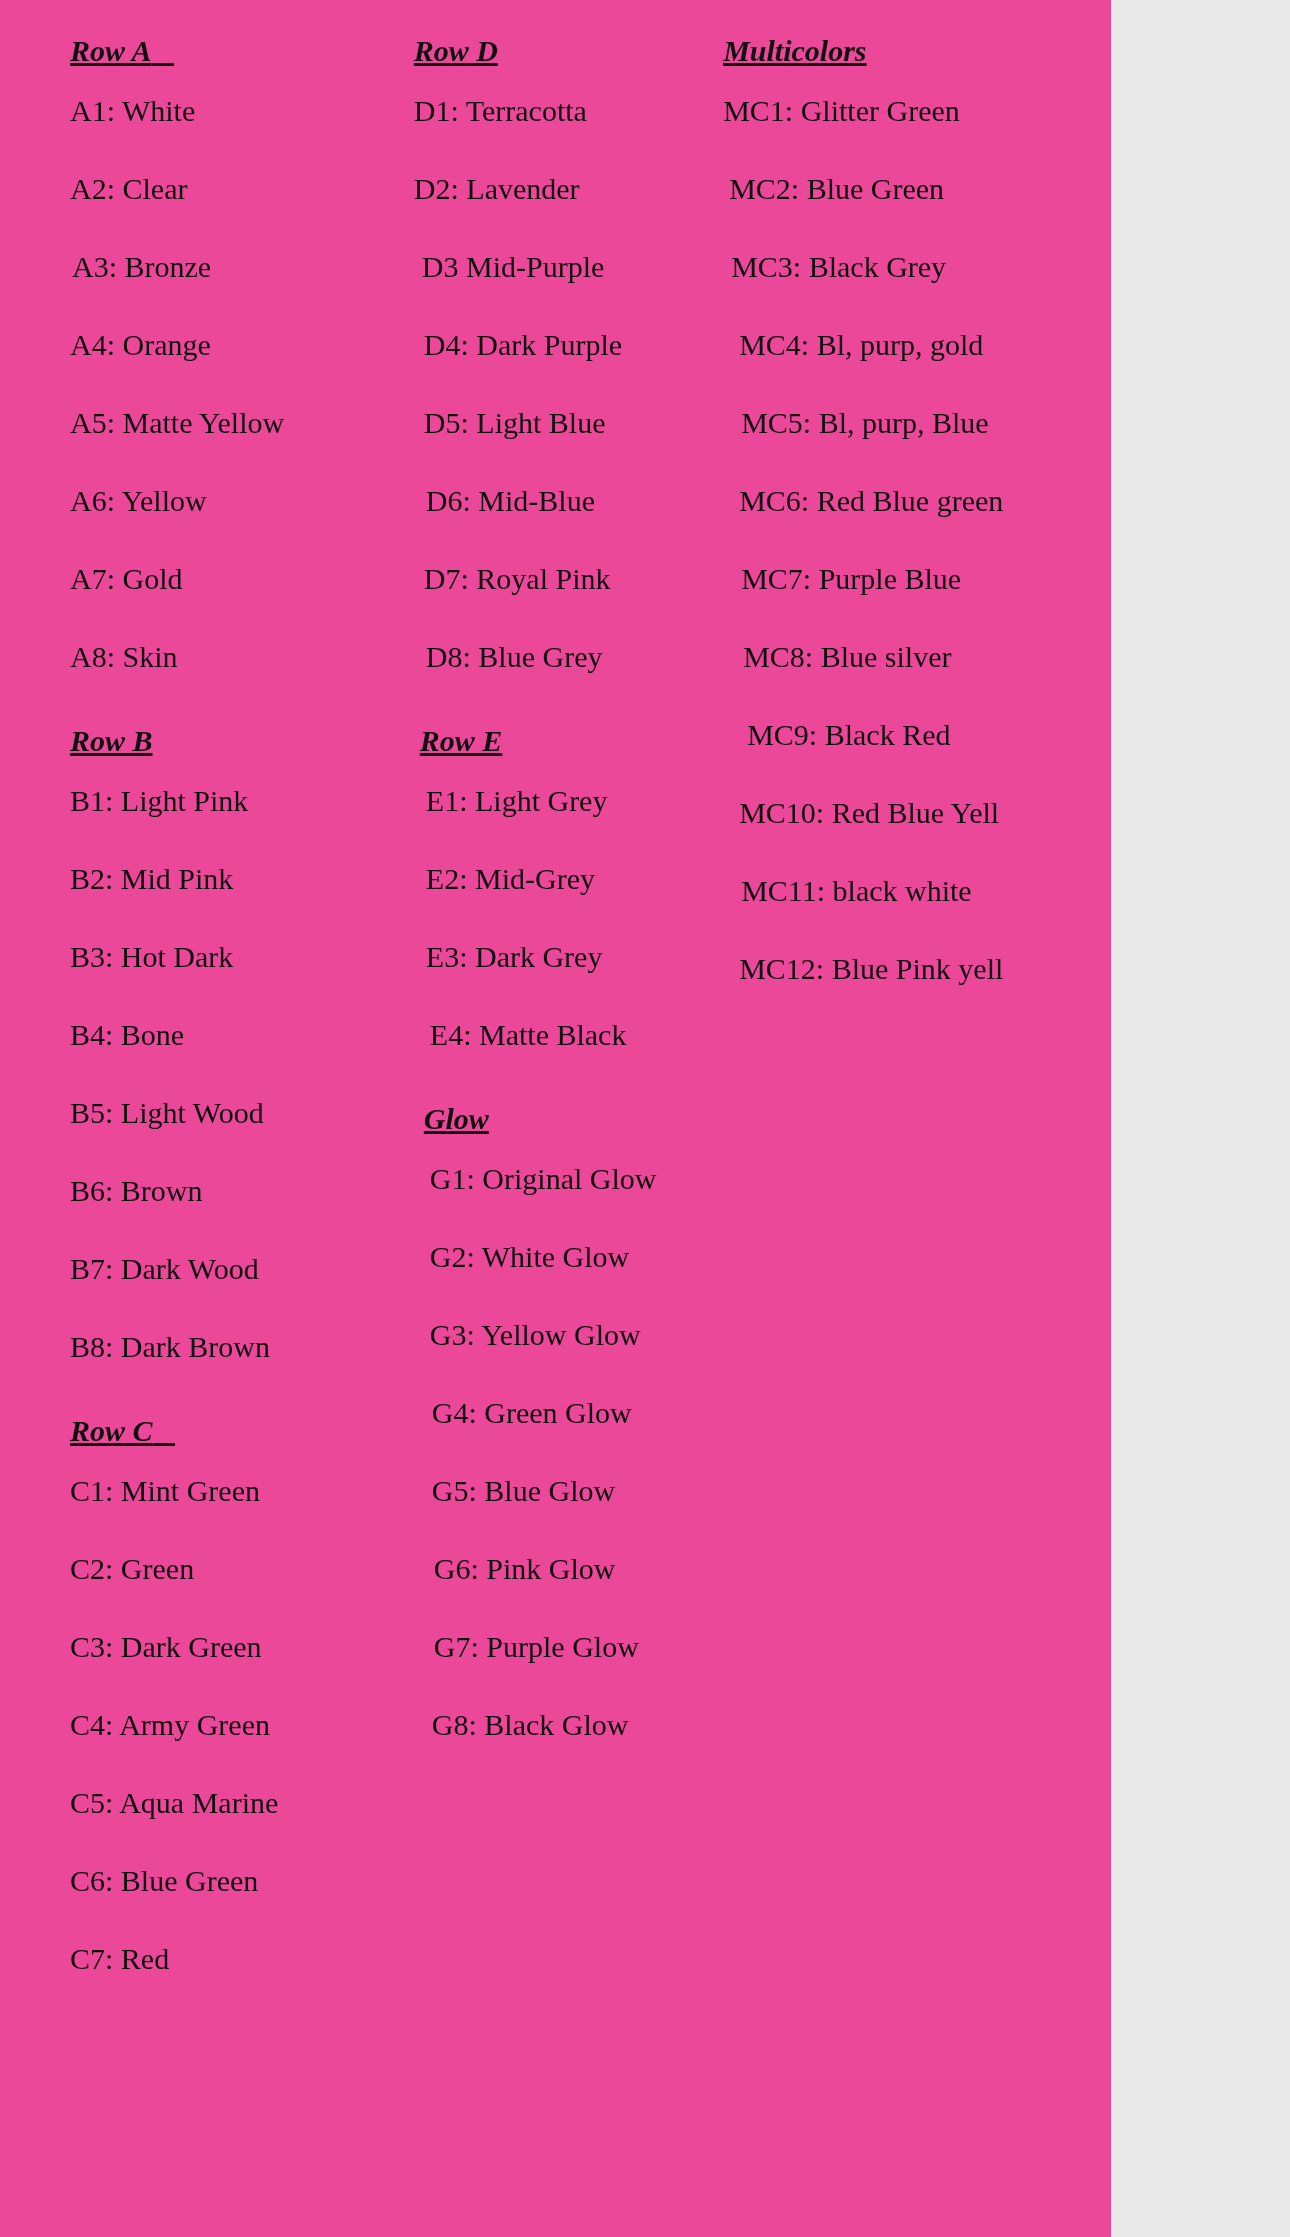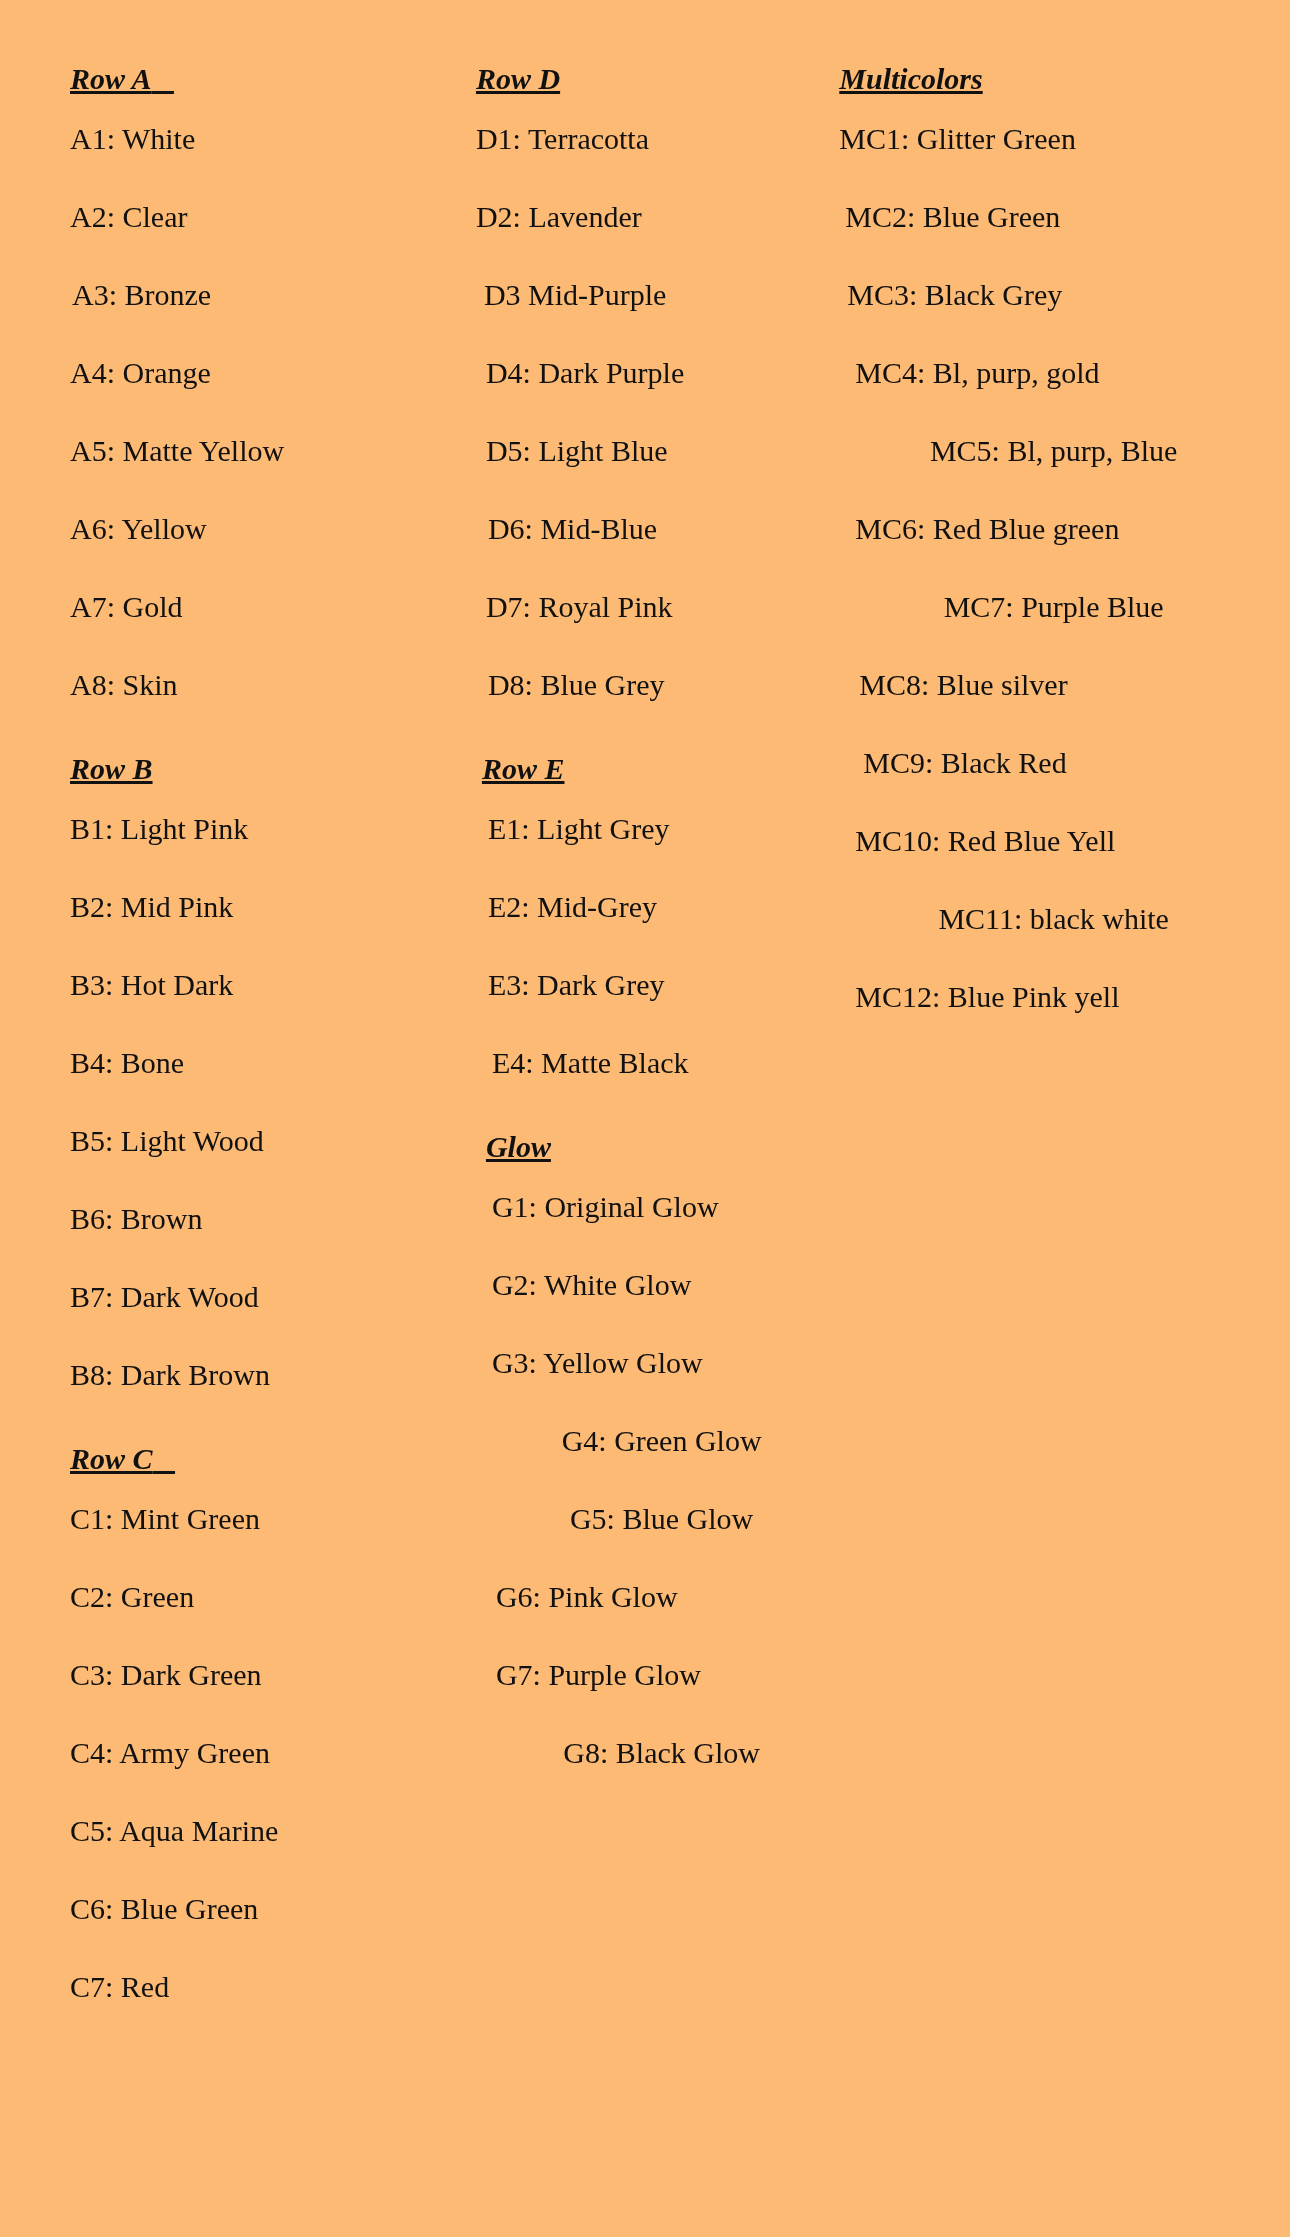--- a/index.html
+++ b/index.html
@@ -8,25 +8,25 @@
     background: #e9e9e9;
   }
   body {
     width: 1290px;
     min-height: 2237px;
     font-family: "Liberation Serif", serif;
     color: #111111;
   }
   .page {
     position: relative;
-    width: 1290px;
+    width: 1111px;
     min-height: 2237px;
-    background: #fdba74;
+    background: #ec4899;
     box-sizing: border-box;
-    padding: 56px 40px 40px 40px;
+    padding: 28px 40px 40px 40px;
   }
   .columns {
     display: flex;
     align-items: flex-start;
   }
   .col {
     box-sizing: border-box;
   }
   .col-a { width: 455px; padding-left: 30px; }
   .col-b { width: 370px; padding-left: 0px; }
@@ -57,21 +57,21 @@
   }
 
   
   .i0  { padding-left: 0px; }
   .i1  { padding-left: 2px; }
   .i3  { padding-left: 6px; }
   .i4  { padding-left: 8px; }
   .i5  { padding-left: 10px; }
   .i6  { padding-left: 12px; }
   .i8  { padding-left: 16px; }
-  .i9  { padding-left: 18px; text-align: center; }
+  .i9  { padding-left: 18px; }
   .i10 { padding-left: 20px; }
   .i12 { padding-left: 24px; }
 </style>
 </head>
 <body>
 
 <div class="page">
   <div class="columns">
 
     <div class="col col-a">

